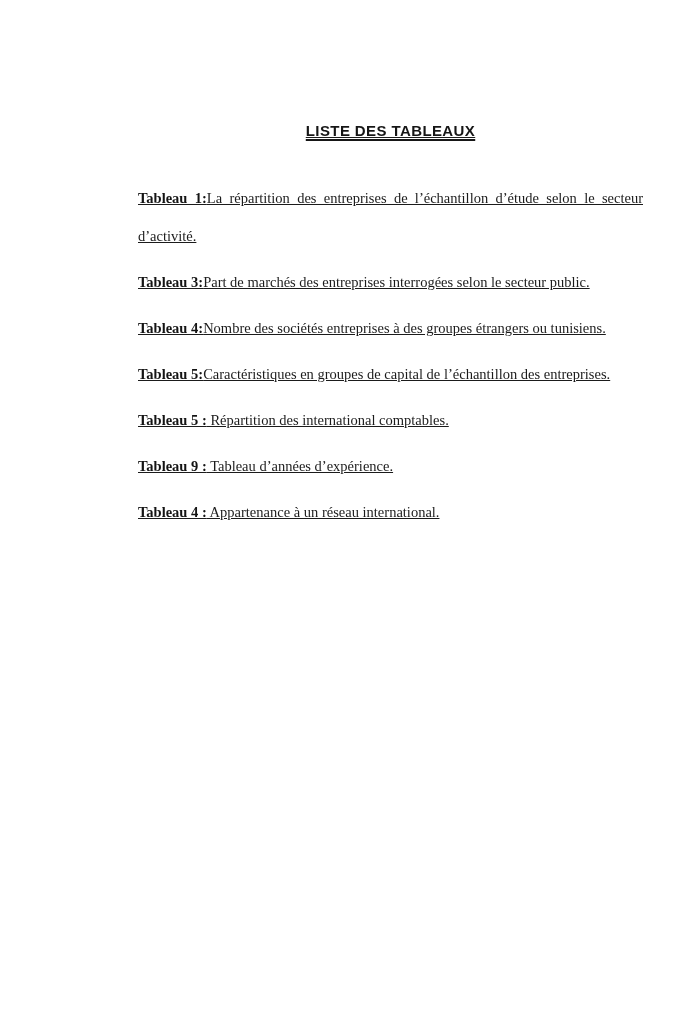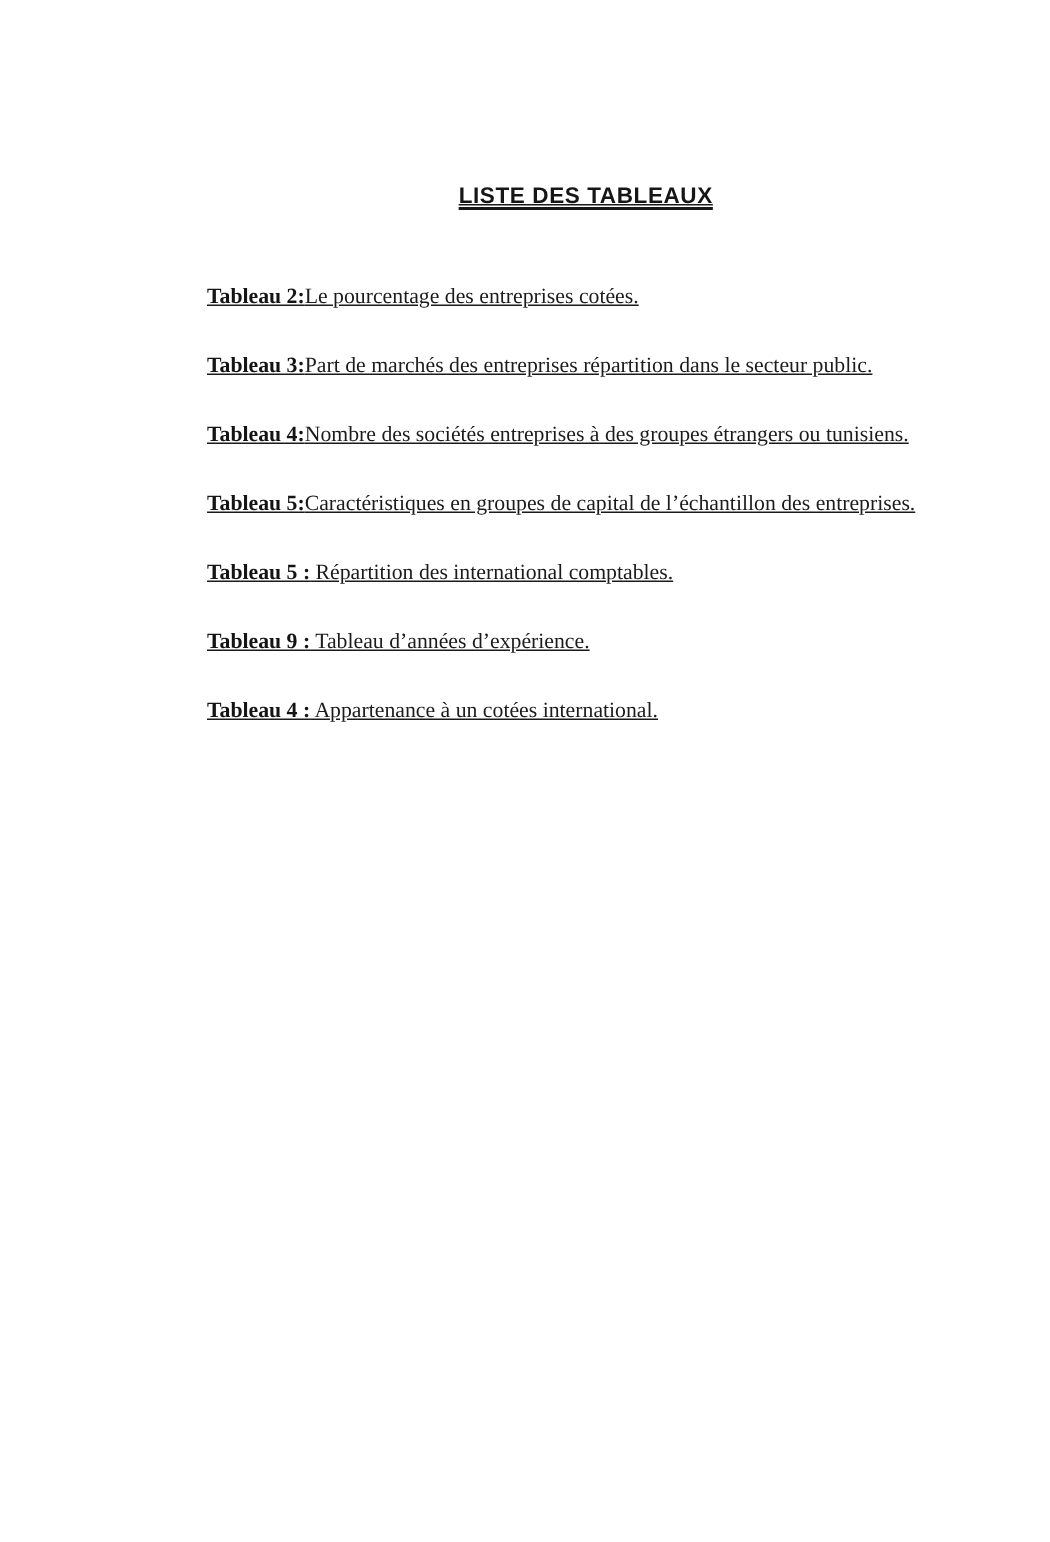--- a/index.html
+++ b/index.html
@@ -59,29 +59,29 @@
 </style>
 </head>
 <body>
 
 <div class="page">
 
   <h1 class="doc-title"><span>LISTE DES TABLEAUX</span></h1>
 
   <div class="entries">
 
+    <p class="entry"><span class="label">Tableau 1:</span><span>La répartition des entreprises de l’échantillon d’étude selon le secteur d’activité.</span></p>
 
-    <p class="entry"><span class="label">Tableau 2:</span><span>Le pourcentage des entreprises cotées.</span></p>
 
-    <p class="entry"><span class="label">Tableau 3:</span><span>Part de marchés des entreprises répartition dans le secteur public.</span></p>
+    <p class="entry"><span class="label">Tableau 3:</span><span>Part de marchés des entreprises interrogées selon le secteur public.</span></p>
 
     <p class="entry"><span class="label">Tableau 4:</span><span>Nombre des sociétés entreprises à des groupes étrangers ou tunisiens.</span></p>
 
     <p class="entry"><span class="label">Tableau 5:</span><span>Caractéristiques en groupes de capital de l’échantillon des entreprises.</span></p>
 
     <p class="entry"><span class="label">Tableau 5 :</span><span> Répartition des international comptables.</span></p>
 
     <p class="entry"><span class="label">Tableau 9 :</span><span> Tableau d’années d’expérience.</span></p>
 
-    <p class="entry"><span class="label">Tableau 4 :</span><span> Appartenance à un cotées international.</span></p>
+    <p class="entry"><span class="label">Tableau 4 :</span><span> Appartenance à un réseau international.</span></p>
 
   </div>
 </div>
 
 </body></html>

